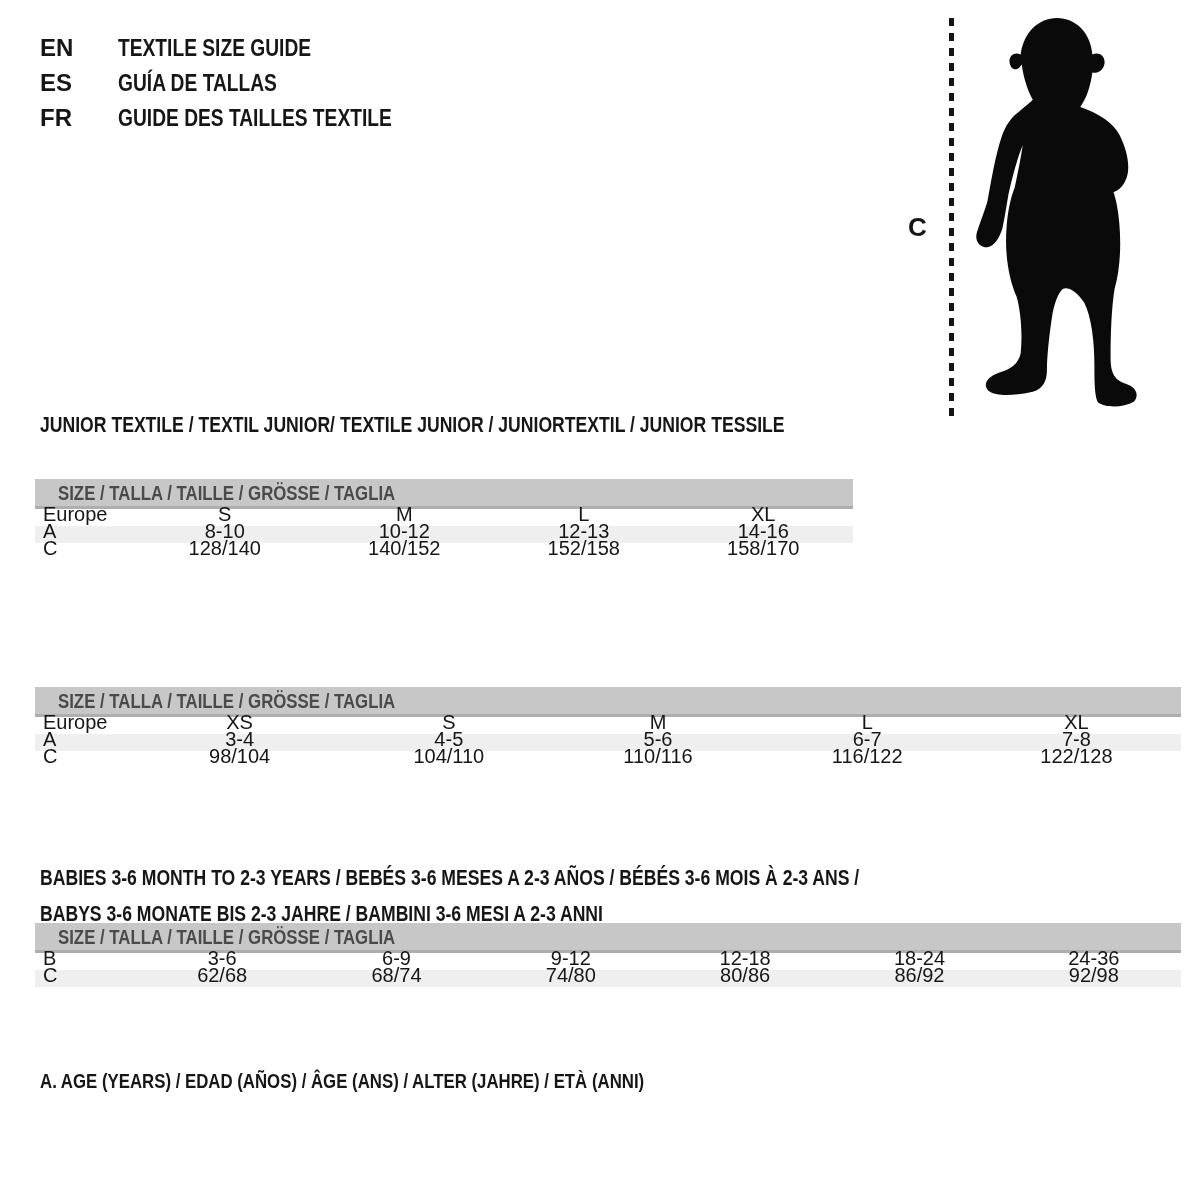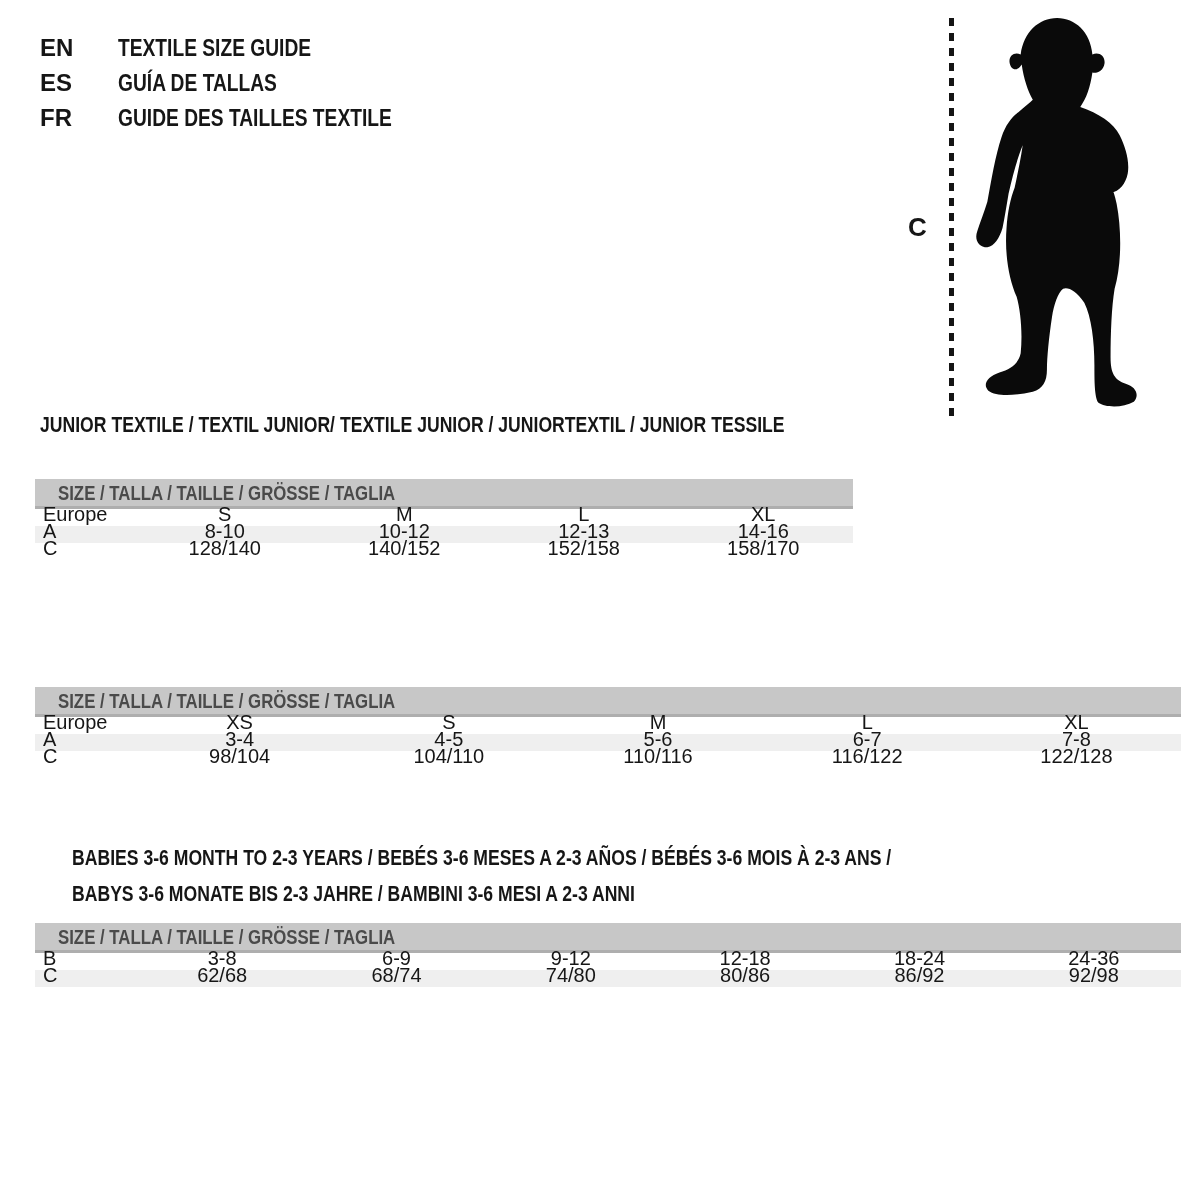--- a/index.html
+++ b/index.html
@@ -163,44 +163,47 @@
     <div class="trow">
       <span class="rlabel">C</span>
       <span class="cell">98/104</span>
       <span class="cell">104/110</span>
       <span class="cell">110/116</span>
       <span class="cell">116/122</span>
       <span class="cell">122/128</span>
     </div>
   </div>
 
-  <div class="section-title" style="top:840px; line-height:36px;margin-left:32px;">
+  <div class="section-title" style="top:860px; line-height:36px;">
     <span class="cond">BABIES 3-6 MONTH TO 2-3 YEARS / BEBÉS 3-6 MESES A 2-3 AÑOS / BÉBÉS 3-6 MOIS À 2-3 ANS /</span><br>
     <span class="cond">BABYS 3-6 MONATE BIS 2-3 JAHRE / BAMBINI 3-6 MESI A 2-3 ANNI</span>
   </div>
   <div class="size-table" style="top:923px; width:1146px;">
     <div class="size-bar">
       <span class="cond">SIZE / TALLA / TAILLE / GRÖSSE / TAGLIA</span>
     </div>
     <div class="trow">
       <span class="rlabel">B</span>
-      <span class="cell">3-8</span>
+      <span class="cell">3-6</span>
       <span class="cell">6-9</span>
       <span class="cell">9-12</span>
       <span class="cell">12-18</span>
       <span class="cell">18-24</span>
       <span class="cell">24-36</span>
     </div>
     <div class="trow stripe">
       <span class="rlabel">C</span>
       <span class="cell">62/68</span>
       <span class="cell">68/74</span>
       <span class="cell">74/80</span>
       <span class="cell">80/86</span>
       <span class="cell">86/92</span>
       <span class="cell">92/98</span>
     </div>
   </div>
 
   <div class="legend">
+    <div class="legend-line">
+      <span class="cond">A. AGE (YEARS) / EDAD (AÑOS) / ÂGE (ANS) / ALTER (JAHRE) / ETÀ (ANNI)</span>
+    </div>
   </div>
 
 </div>
 
 </body></html>

